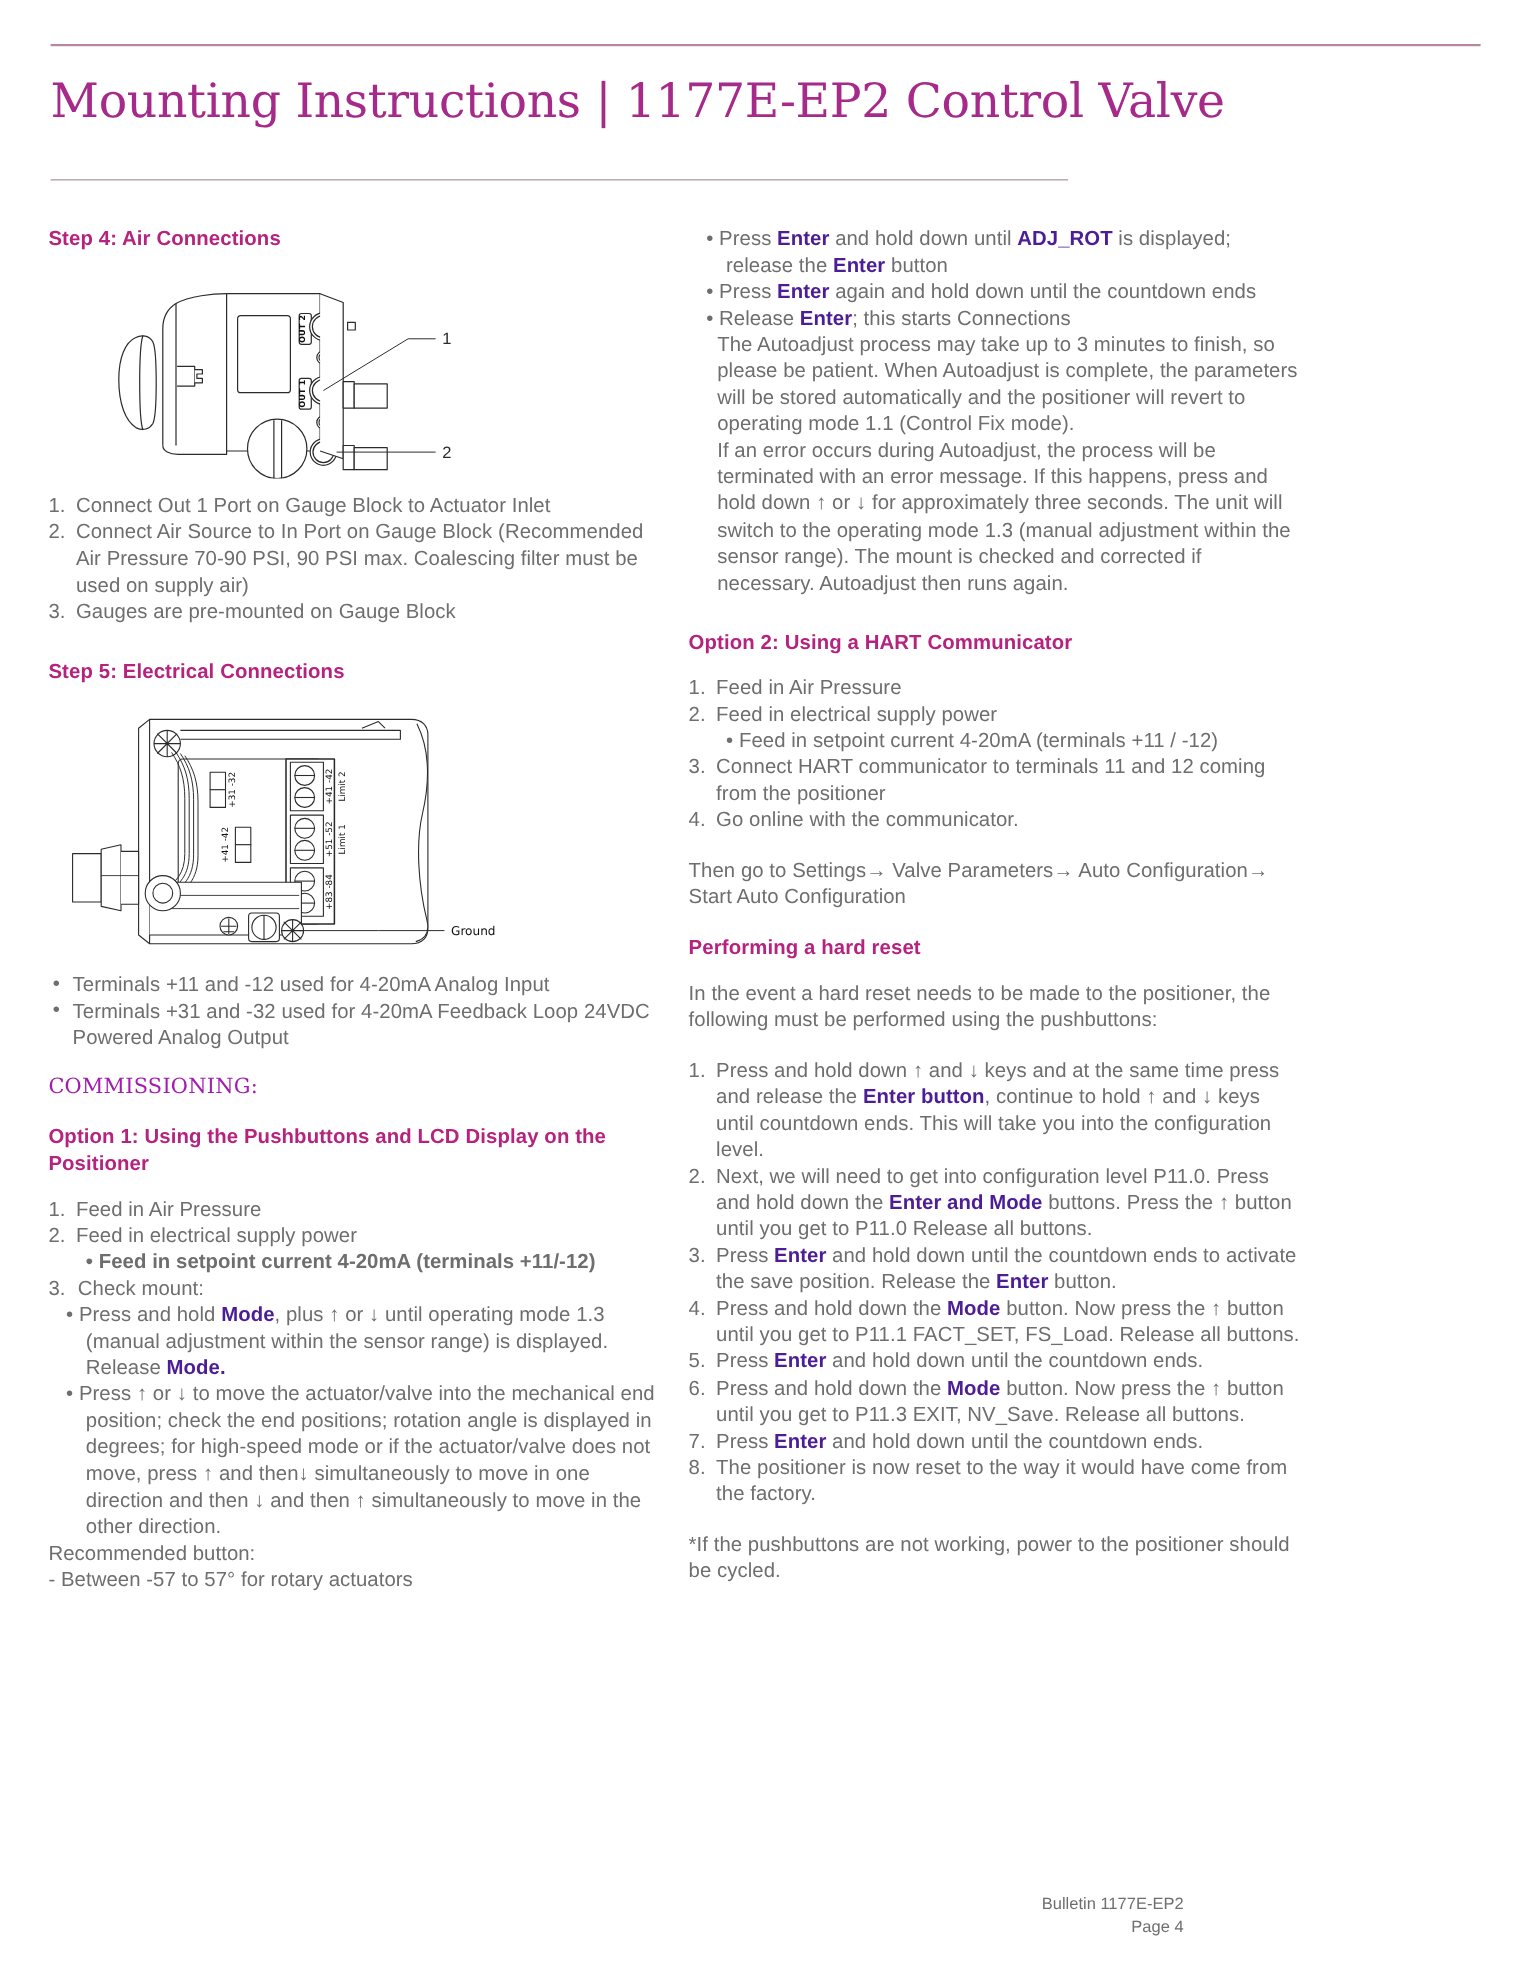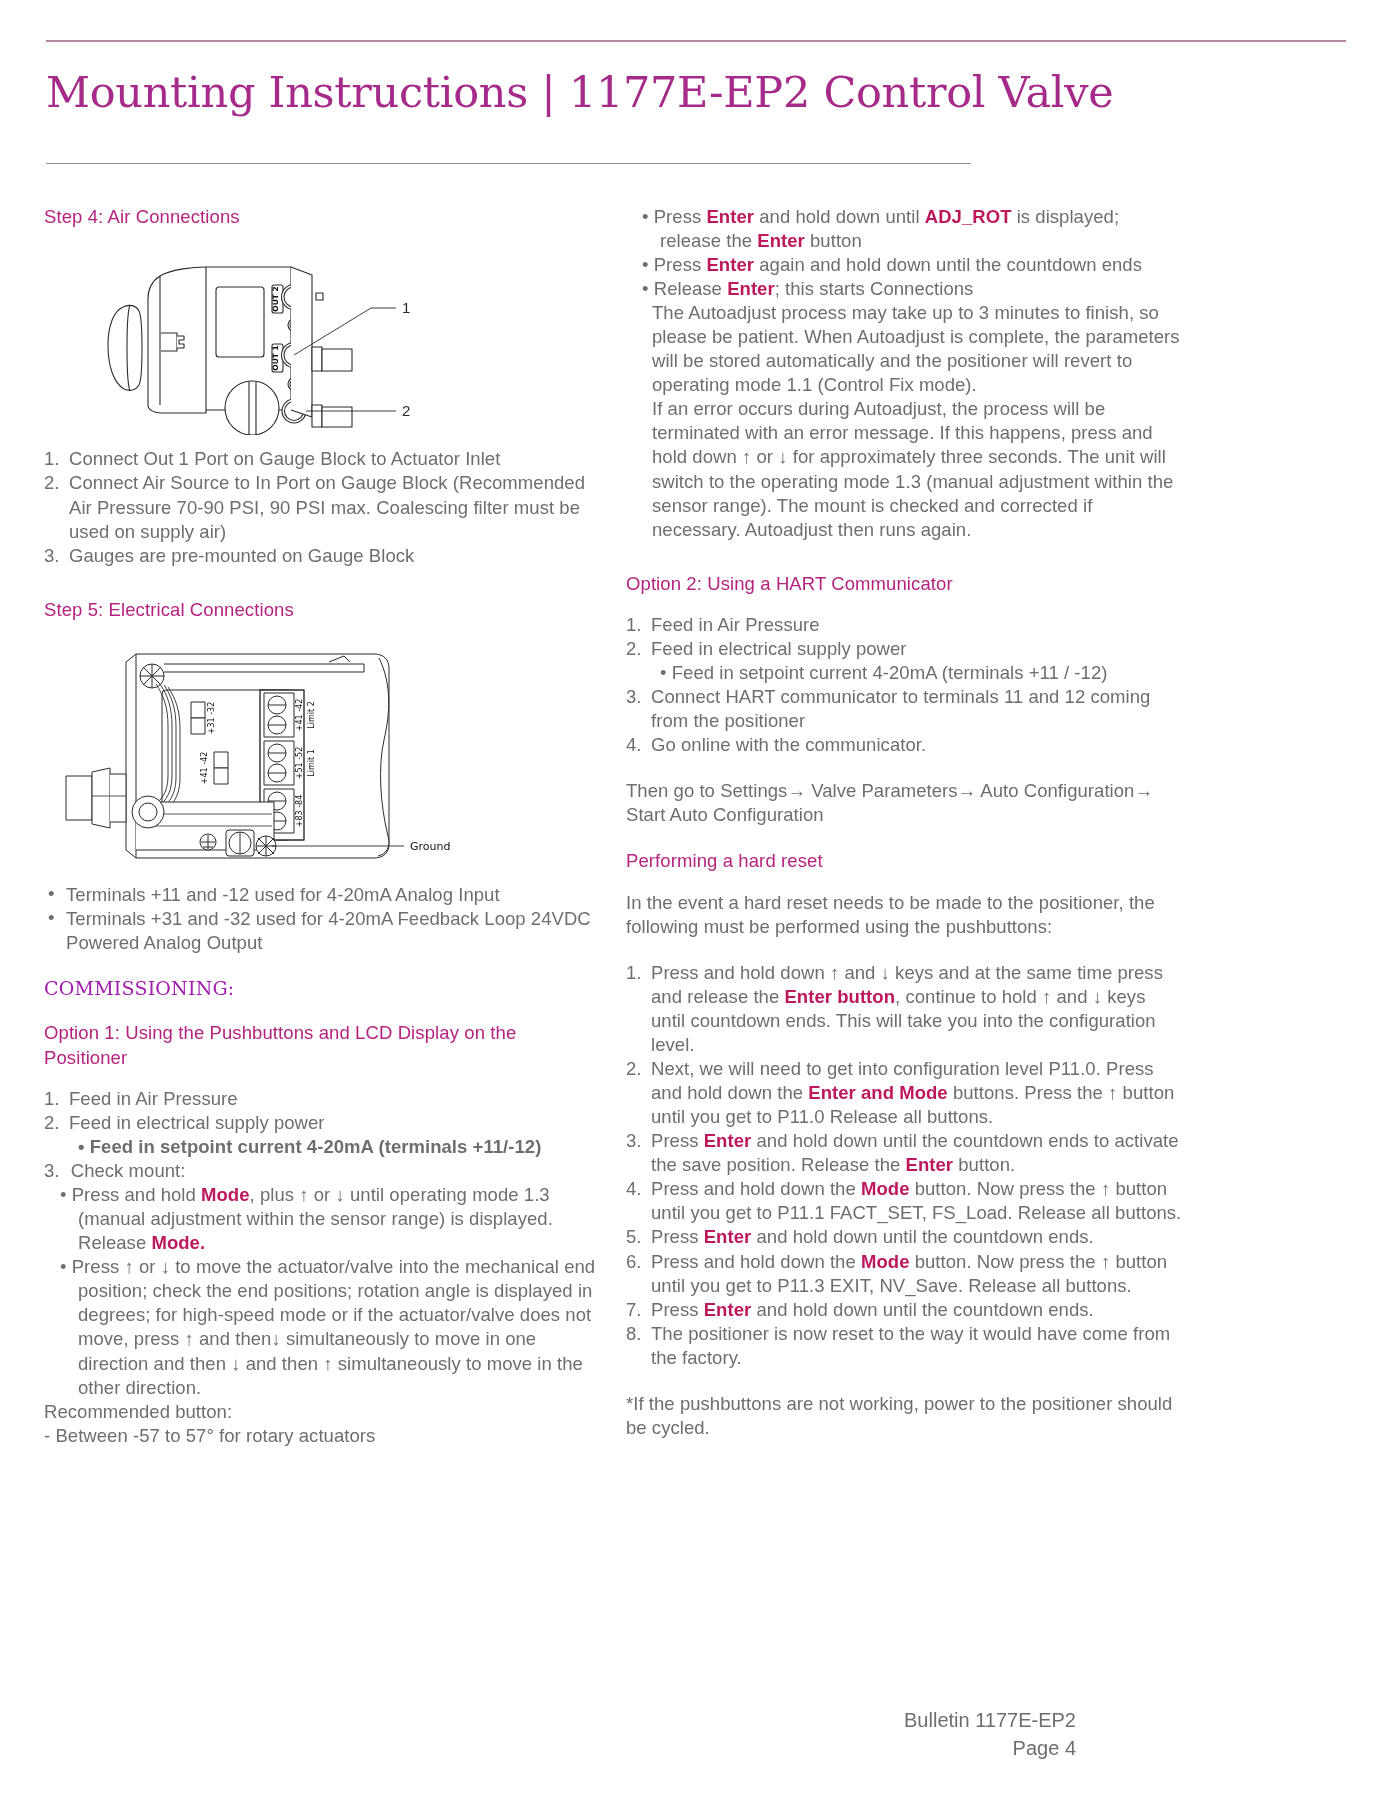--- a/index.html
+++ b/index.html
@@ -56,40 +56,40 @@
     top: 205px;
   }
   .col-left  { left: 44px;  width: 556px; }
   .col-right { left: 626px; width: 556px; }
 
   
   .heading-magenta {
     color: #b5237f;
     font-size: 18.5px;
     line-height: 1.32;
-    font-weight: 400;
+    font-weight: 700;
     margin: 0 0 6px 0;
     letter-spacing: 0.1px;
   }
   .heading-serif {
     color: #a21caf;
     font-family: "DejaVu Serif", "Liberation Serif", serif;
     font-size: 19px;
     letter-spacing: 0.2px;
     margin: 0;
   }
   p, li, .body {
     font-size: 18.5px;
     line-height: 1.30;
     color: #6e6e6e;
     margin: 0;
     letter-spacing: 0.05px;
     font-weight: 400;
   }
-  b, strong { color: #be185d; font-weight: 700; }
+  b, strong { color: #4c1d95; font-weight: 700; }
 
   .blk { margin: 0 0 0 0; }
   .gap-s { height: 11px; }
   .gap-m { height: 22px; }
   .gap-l { height: 30px; }
 
   ol.num, ul.bul { margin: 0; padding: 0; list-style: none; }
   ol.num > li {
     position: relative;
     padding-left: 25px;
@@ -112,21 +112,21 @@
   
   .fig { position: relative; }
   .fig svg { display: block; }
 
   
   .footer {
     position: absolute;
     right: 46px;
     bottom: 38px;
     text-align: right;
-    font-size: 20px;
+    font-size: 15px;
     line-height: 1.4;
     color: #6e6e6e;
   }
 </style>
 </head>
 <body>
 
 <div class="page">
 
   <div class="rule-top"></div>

